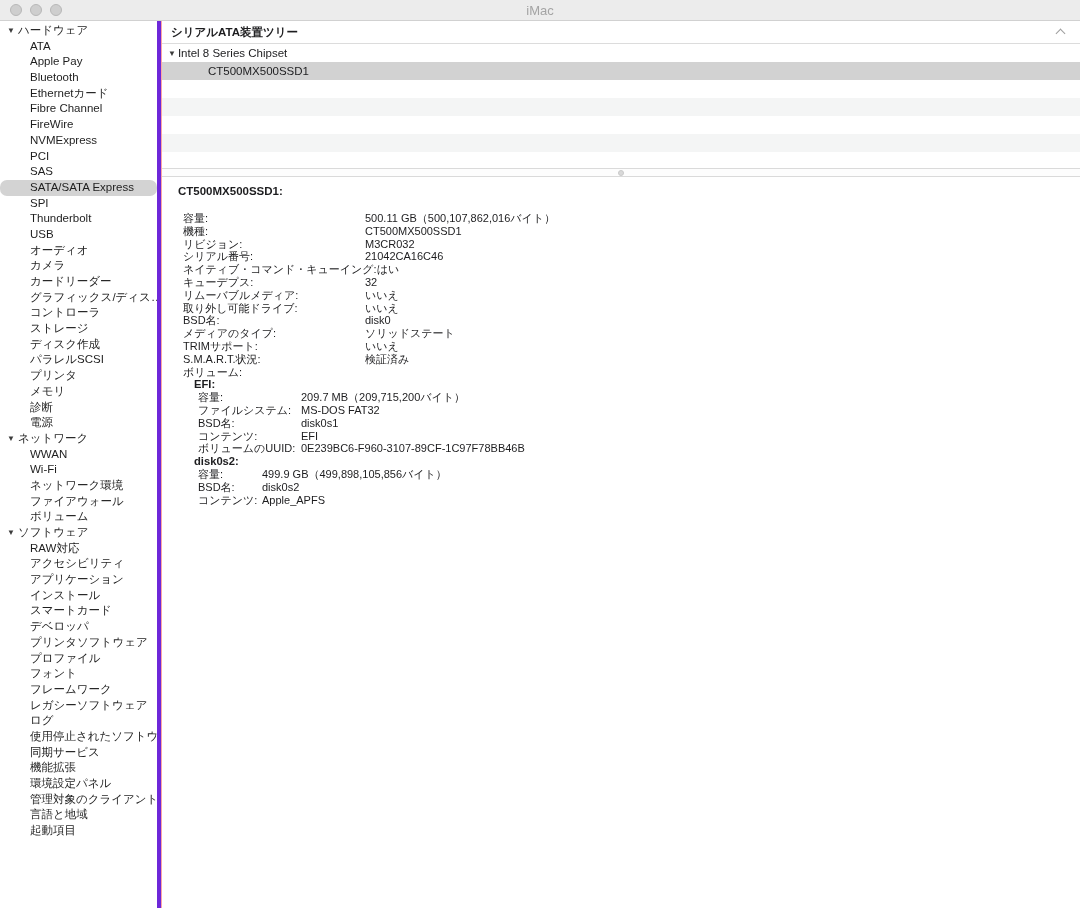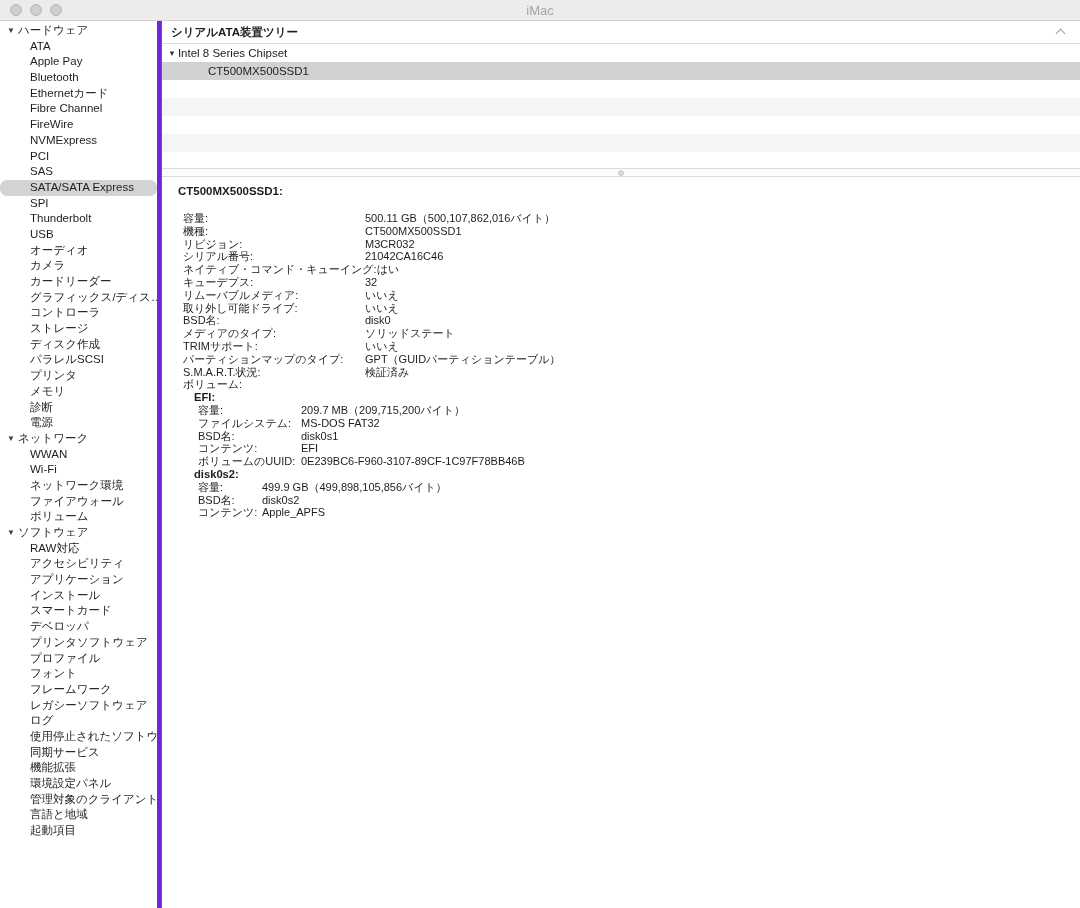--- a/index.html
+++ b/index.html
@@ -1,19 +1,19 @@
 <!DOCTYPE html>
 <html><head>
 <meta charset="utf-8">
 <style>
   html,body{margin:0;padding:0;background:#fff;}
   *{box-sizing:border-box;}
   body{font-family:"Liberation Sans","DejaVu Sans",sans-serif;color:#1d1d1f;
        -webkit-font-smoothing:antialiased;}
-  .window{position:relative;width:1080px;height:908px;overflow:hidden;background:#4d7c0f;}
+  .window{position:relative;width:1080px;height:908px;overflow:hidden;background:#fca5a5;}
 
   
   .titlebar{position:absolute;top:0;left:0;right:0;height:21px;background:#ececec;
             border-bottom:1px solid #d1d1d1;display:flex;align-items:center;}
   .lights{position:absolute;left:10px;top:4px;display:flex;gap:8px;}
   .light{width:12px;height:12px;border-radius:50%;background:#cecece;
          border:1px solid #b8b8b8;padding:0;}
   .win-title{width:100%;text-align:center;font-size:13px;color:#a4a4a4;}
 
   
@@ -300,24 +300,20 @@
           </div>
           <div class="drow lv1">
             <span class="lbl">メディアのタイプ:</span>
             <span class="val">ソリッドステート</span>
           </div>
           <div class="drow lv1">
             <span class="lbl">TRIMサポート:</span>
             <span class="val">いいえ</span>
           </div>
           <div class="drow lv1">
-            <span class="lbl">パーティションマップのタイプ:</span>
-            <span class="val">GPT（GUIDパーティションテーブル）</span>
-          </div>
-          <div class="drow lv1">
             <span class="lbl">S.M.A.R.T.状況:</span>
             <span class="val">検証済み</span>
           </div>
           <div class="drow lv1">
             <span class="lbl">ボリューム:</span>
             <span class="val"></span>
           </div>
           <div class="drow head2">
             <span class="lbl">EFI:</span>
             <span class="val"></span>

